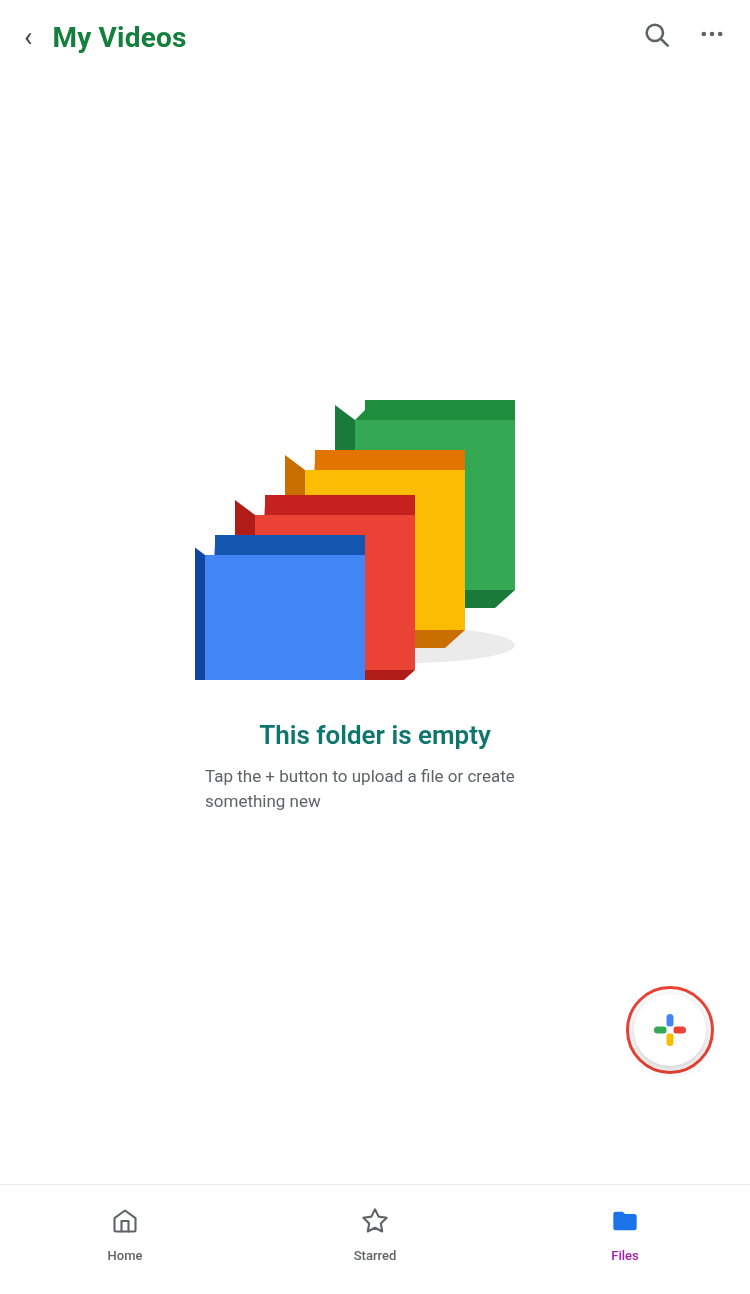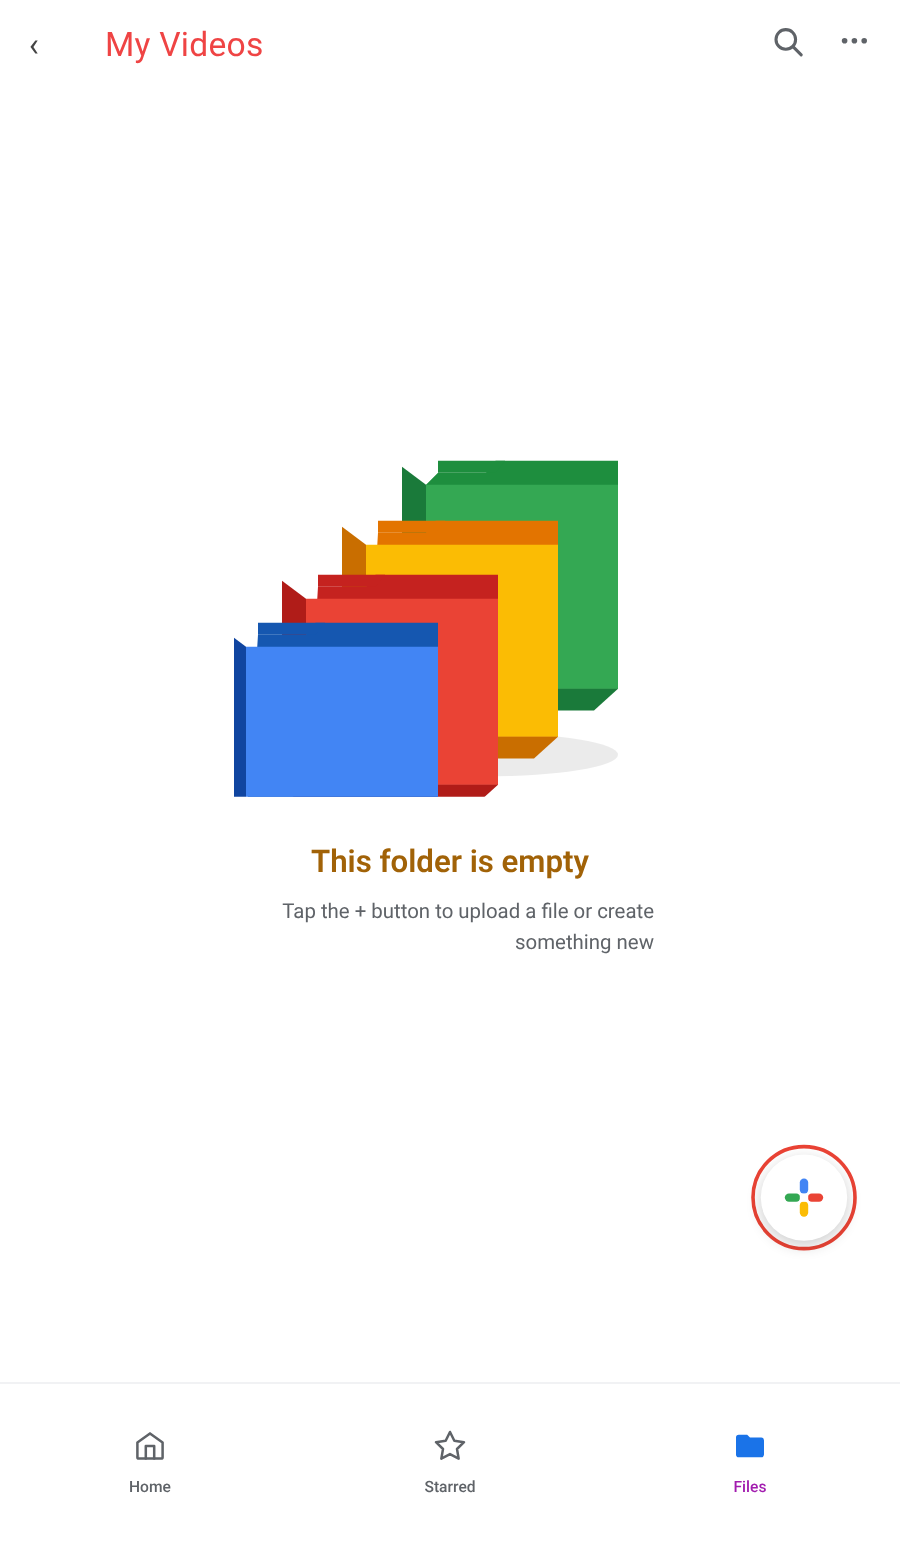--- a/index.html
+++ b/index.html
@@ -24,24 +24,23 @@
     .header-back {
       font-size: 28px;
       color: #444;
       cursor: pointer;
       margin-right: 20px;
       line-height: 1;
     }
     .header-title {
       flex: 1;
       font-size: 28px;
-      font-weight: 400;
-      color: #ef4444;
+      font-weight: 700;
+      color: #15803d;
       letter-spacing: 0.2px;
-      margin-left: 35px;
     }
     .header-icons {
       display: flex;
       gap: 28px;
       align-items: center;
     }
     .header-icon {
       font-size: 26px;
       color: #444;
       cursor: pointer;
@@ -63,28 +62,28 @@
       width: 360px;
       height: 320px;
       margin-bottom: 40px;
       position: relative;
     }
 
     
     .empty-title {
       font-size: 26px;
       font-weight: 600;
-      color: #a16207;
+      color: #0f766e;
       text-align: center;
       margin-bottom: 14px;
     }
     .empty-subtitle {
       font-size: 17px;
       color: #5f6368;
-      text-align: right;
+      text-align: left;
       line-height: 1.5;
       max-width: 340px;
     }
 
     
     .fab-container {
       position: absolute;
       bottom: 110px;
       right: 36px;
     }
@@ -107,21 +106,21 @@
       box-shadow: 0 4px 12px rgba(0,0,0,0.2);
       display: flex;
       align-items: center;
       justify-content: center;
       cursor: pointer;
     }
     
 
     
     .bottom-nav {
-      height: 142px;
+      height: 110px;
       background: #fff;
       border-top: 1px solid #e8eaed;
       display: flex;
       align-items: center;
       justify-content: space-around;
       padding-bottom: 10px;
     }
     .nav-item {
       display: flex;
       flex-direction: column;

